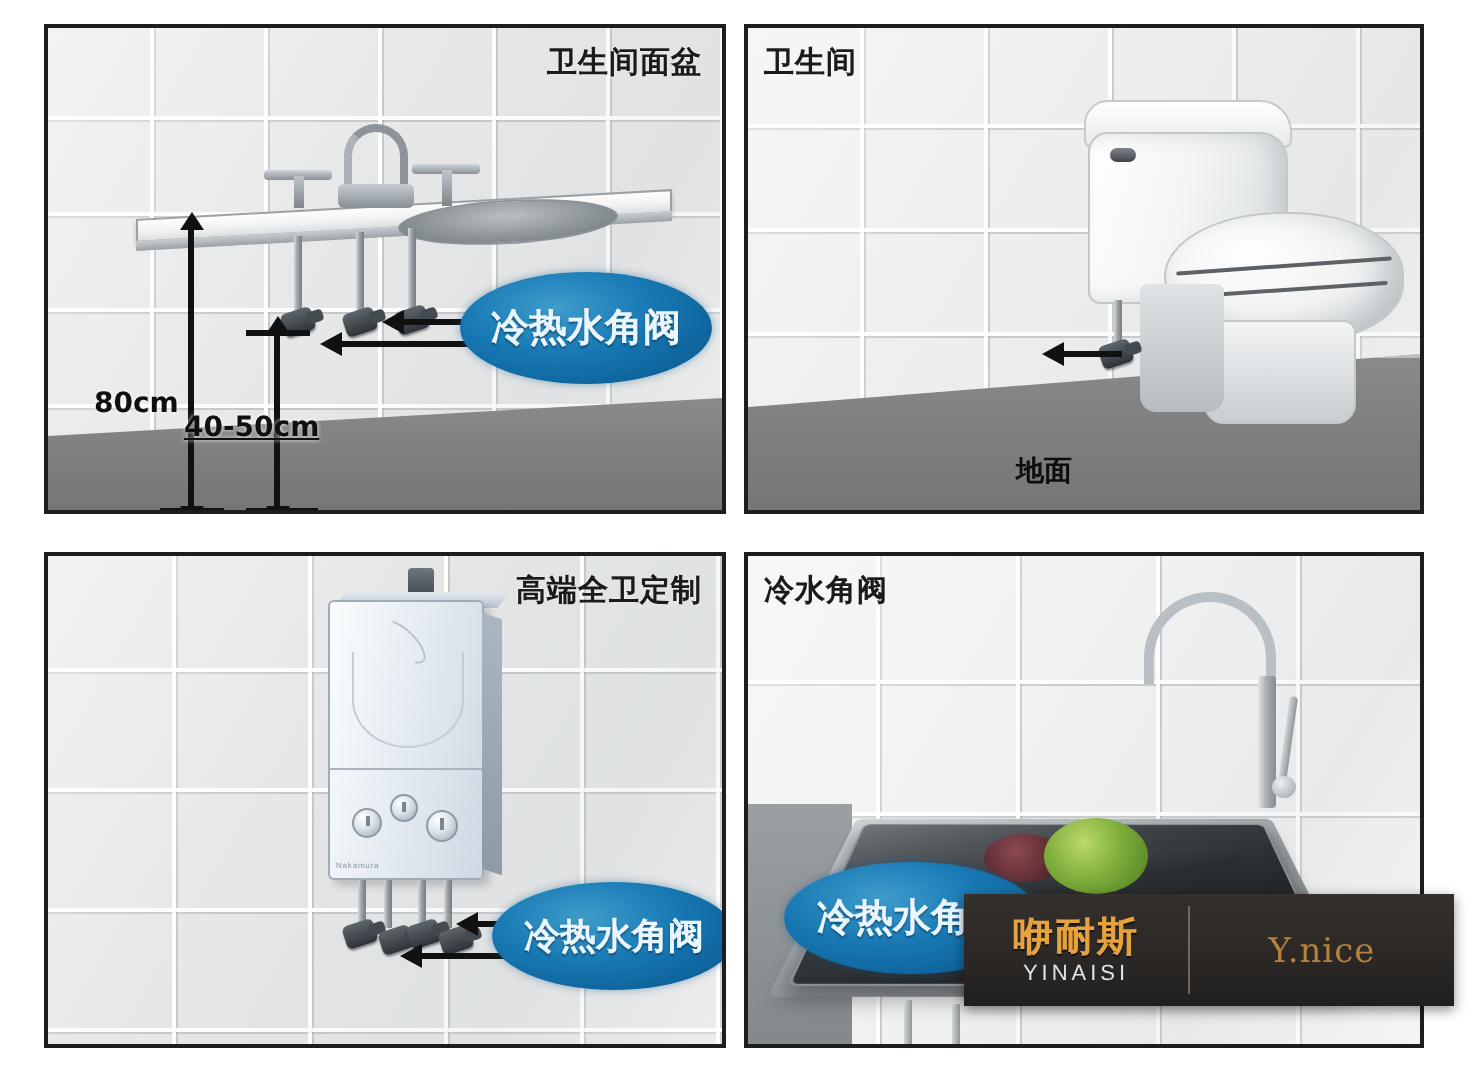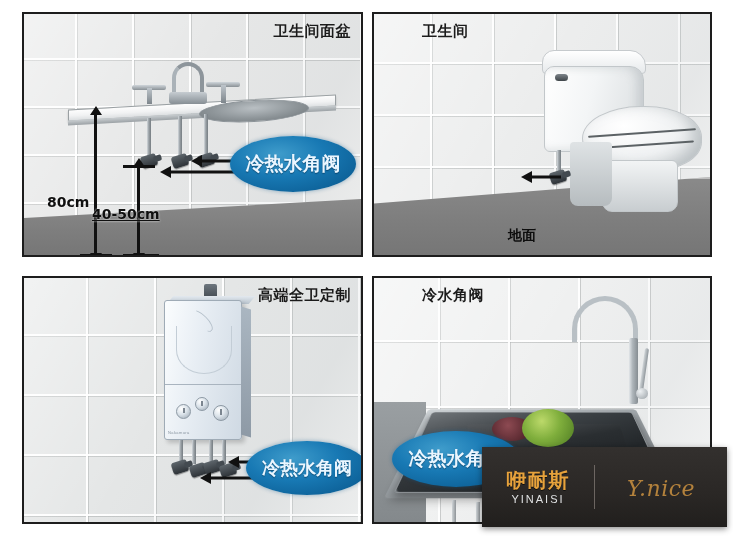--- a/index.html
+++ b/index.html
@@ -61,21 +61,20 @@
   }
 
   
   .panel-title {
     position: absolute;
     font-size: 15px; font-weight: 700; color:#1b1b1b;
     letter-spacing: 0.5px; line-height:1;
     font-family: "DejaVu Sans", "Liberation Sans", sans-serif;
     text-shadow: 0 0 1px rgba(255,255,255,0.9);
     white-space: nowrap;
-    margin-left: 40px;
   }
   .title-right { right: 10px; top: 10px; }
   .title-left  { left: 8px;  top: 10px; }
 
   
   .ellipse {
     position: absolute;
     display: flex; align-items: center; justify-content: center;
     border-radius: 50%;
     background: radial-gradient(ellipse at 38% 32%, #3f9ccb 0%, #1879b4 42%, #0d6198 80%, #0a5186 100%);
@@ -301,21 +300,21 @@
     border-radius:2px; transform: rotate(8deg);
   }
   .sink-leg {
     position:absolute; width:4px;
     background: linear-gradient(90deg,#cfd4d7,#8e9397);
   }
 
   
   #watermark {
     position:absolute;
-    left: 482px; top: 447px; width: 245px; height: 80px;
+    left: 482px; top: 447px; width: 245px; height: 56px;
     background: linear-gradient(180deg,#33302e 0%, #2a2725 60%, #211f1d 100%);
     display:flex; align-items:center;
     box-shadow: 0 2px 6px rgba(0,0,0,0.45);
   }
   .wm-left {
     width: 112px; display:flex; flex-direction:column;
     align-items:center; justify-content:center;
   }
   .wm-cn {
     color:#e6a23c; font-size:20px; font-weight:700; letter-spacing:1px;
@@ -325,21 +324,21 @@
   .wm-en {
     color:#e0e2e3; font-size:11px; letter-spacing:2px; margin-top:2px;
     font-family:"Liberation Sans",sans-serif;
   }
   .wm-divider { width:1px; height:44px; background:#7d7671; opacity:0.8; }
   .wm-right {
     flex:1; display:flex; flex-direction:column;
     align-items:center; justify-content:center; position:relative;
   }
   .wm-script {
-    color:#c08a3e; font-size:22px; font-style:italic;
+    color:#c08a3e; font-size:17px; 
     font-family:"DejaVu Serif","Liberation Serif",serif;
     line-height:1; margin-bottom:-3px; letter-spacing:0.5px;
     opacity:0.92;
   }
   .wm-slogan {
     color:#e9c07a; font-size:18px; font-weight:700; letter-spacing:1px;
     font-family:"DejaVu Sans","Liberation Sans",sans-serif; line-height:1.1;
   }
 </style>
 </head>

